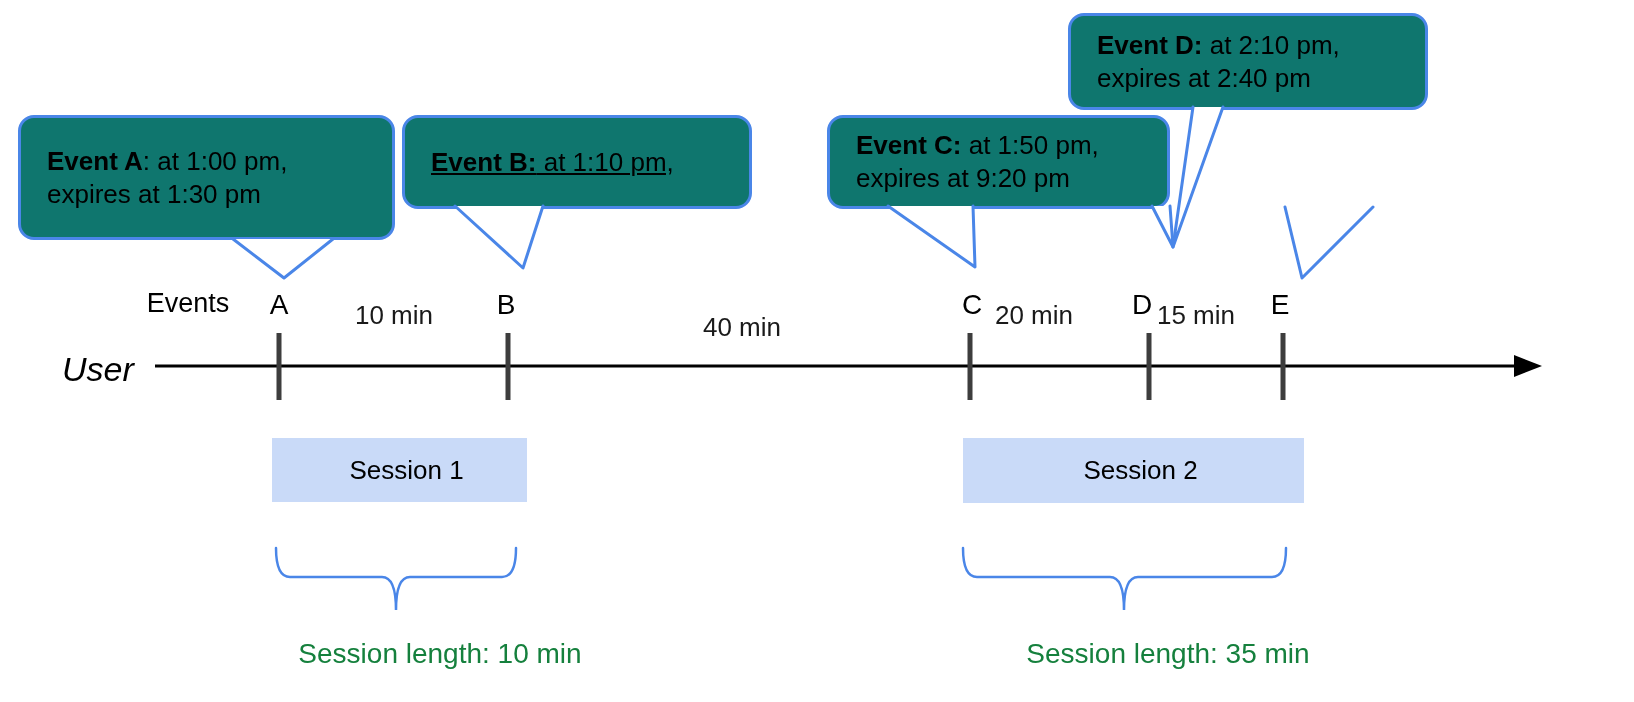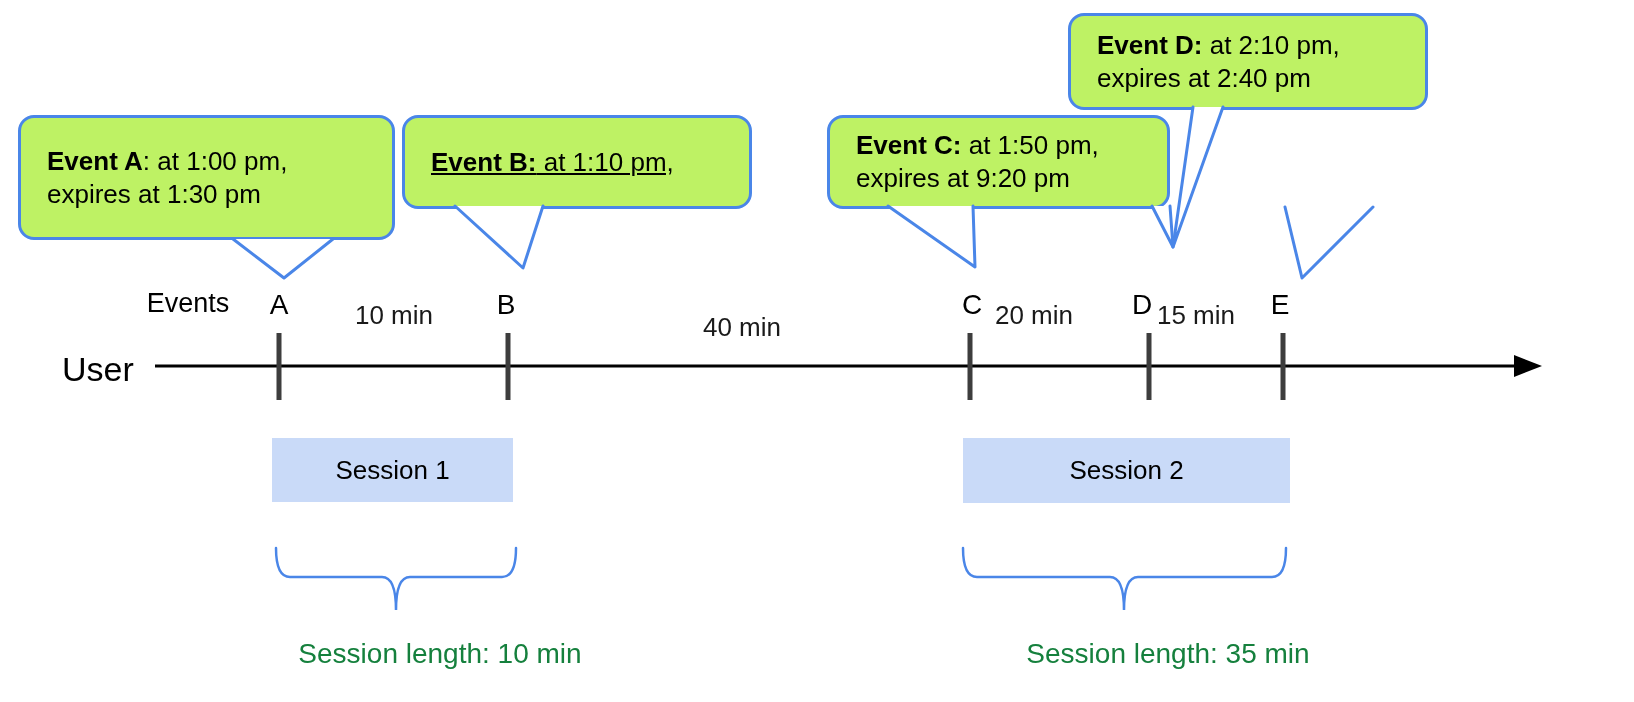--- a/index.html
+++ b/index.html
@@ -1,30 +1,30 @@
 <!DOCTYPE html>
 <html><head>
 <meta charset="utf-8">
 <style>
   html,body{margin:0;padding:0;background:#ffffff;}
   .stage{
     position:relative;width:1634px;height:702px;background:#ffffff;overflow:hidden;
     font-family:"Liberation Sans", sans-serif;color:#000;
   }
   .bubble{
-    position:absolute;background:#bef264;border:3px solid #4a86e8;border-radius:16px;
+    position:absolute;background:#0f766e;border:3px solid #4a86e8;border-radius:16px;
     display:flex;flex-direction:column;justify-content:center;
     padding-left:26px;box-sizing:border-box;z-index:1;
   }
   .bubble .bline{font-size:26px;line-height:33px;white-space:nowrap;}
   .bubble b{font-weight:bold;}
   .svglayer{position:absolute;left:0;top:0;z-index:2;pointer-events:none;}
   .session{
     position:absolute;background:#c9daf8;display:flex;align-items:center;justify-content:center;
-    font-size:26px;z-index:1;
+    font-size:26px;z-index:1;padding-left:14px;
   }
   .lbl{position:absolute;line-height:1;white-space:nowrap;z-index:1;}
   .center{transform:translateX(-50%);}
   .events-lbl{font-size:27px;}
   .user-lbl{font-size:34px;}
   .tick-lbl{font-size:28px;}
   .min-lbl{font-size:26px;color:#1a1a1a;}
   .len-lbl{font-size:28px;color:#15803d;}
 </style>
 </head>
@@ -49,21 +49,21 @@
   <div class="bubble" style="left:1068px;top:13px;width:360px;height:97px;">
     <div class="bline"><b>Event D:</b><span> at 2:10 pm,</span></div>
     <div class="bline">expires at 2:40 pm</div>
   </div>
 
 
   <div class="session" style="left:272px;top:438px;width:241px;height:64px;">Session 1</div>
   <div class="session" style="left:963px;top:438px;width:327px;height:65px;">Session 2</div>
 
   <div class="lbl events-lbl center" style="left:188px;top:290px;">Events</div>
-  <div class="lbl user-lbl" style="left:62px;top:352px;">User</div>
+  <div class="lbl user-lbl" style="left:62px;top:352px;font-style:italic;">User</div>
 
   <div class="lbl tick-lbl center" style="left:279px;top:291px;">A</div>
   <div class="lbl tick-lbl center" style="left:506px;top:291px;">B</div>
   <div class="lbl tick-lbl center" style="left:972px;top:291px;">C</div>
   <div class="lbl tick-lbl center" style="left:1142px;top:291px;">D</div>
   <div class="lbl tick-lbl center" style="left:1280px;top:291px;">E</div>
 
   <div class="lbl min-lbl center" style="left:394px;top:302px;">10 min</div>
   <div class="lbl min-lbl center" style="left:742px;top:314px;">40 min</div>
   <div class="lbl min-lbl center" style="left:1034px;top:302px;">20 min</div>

